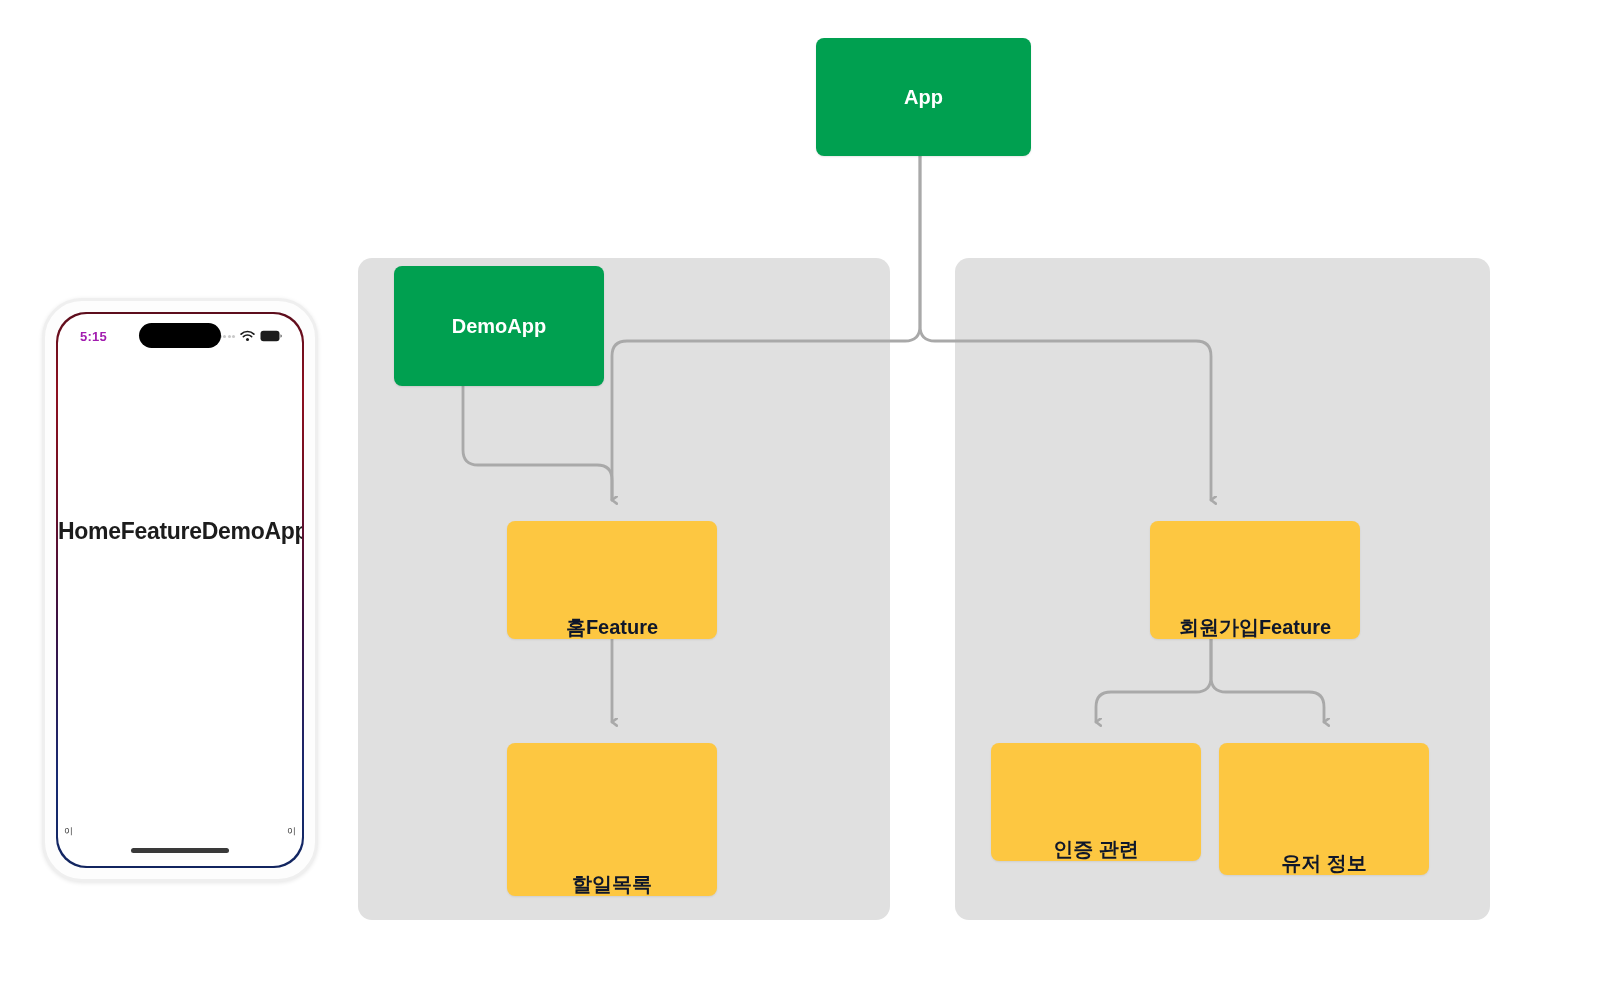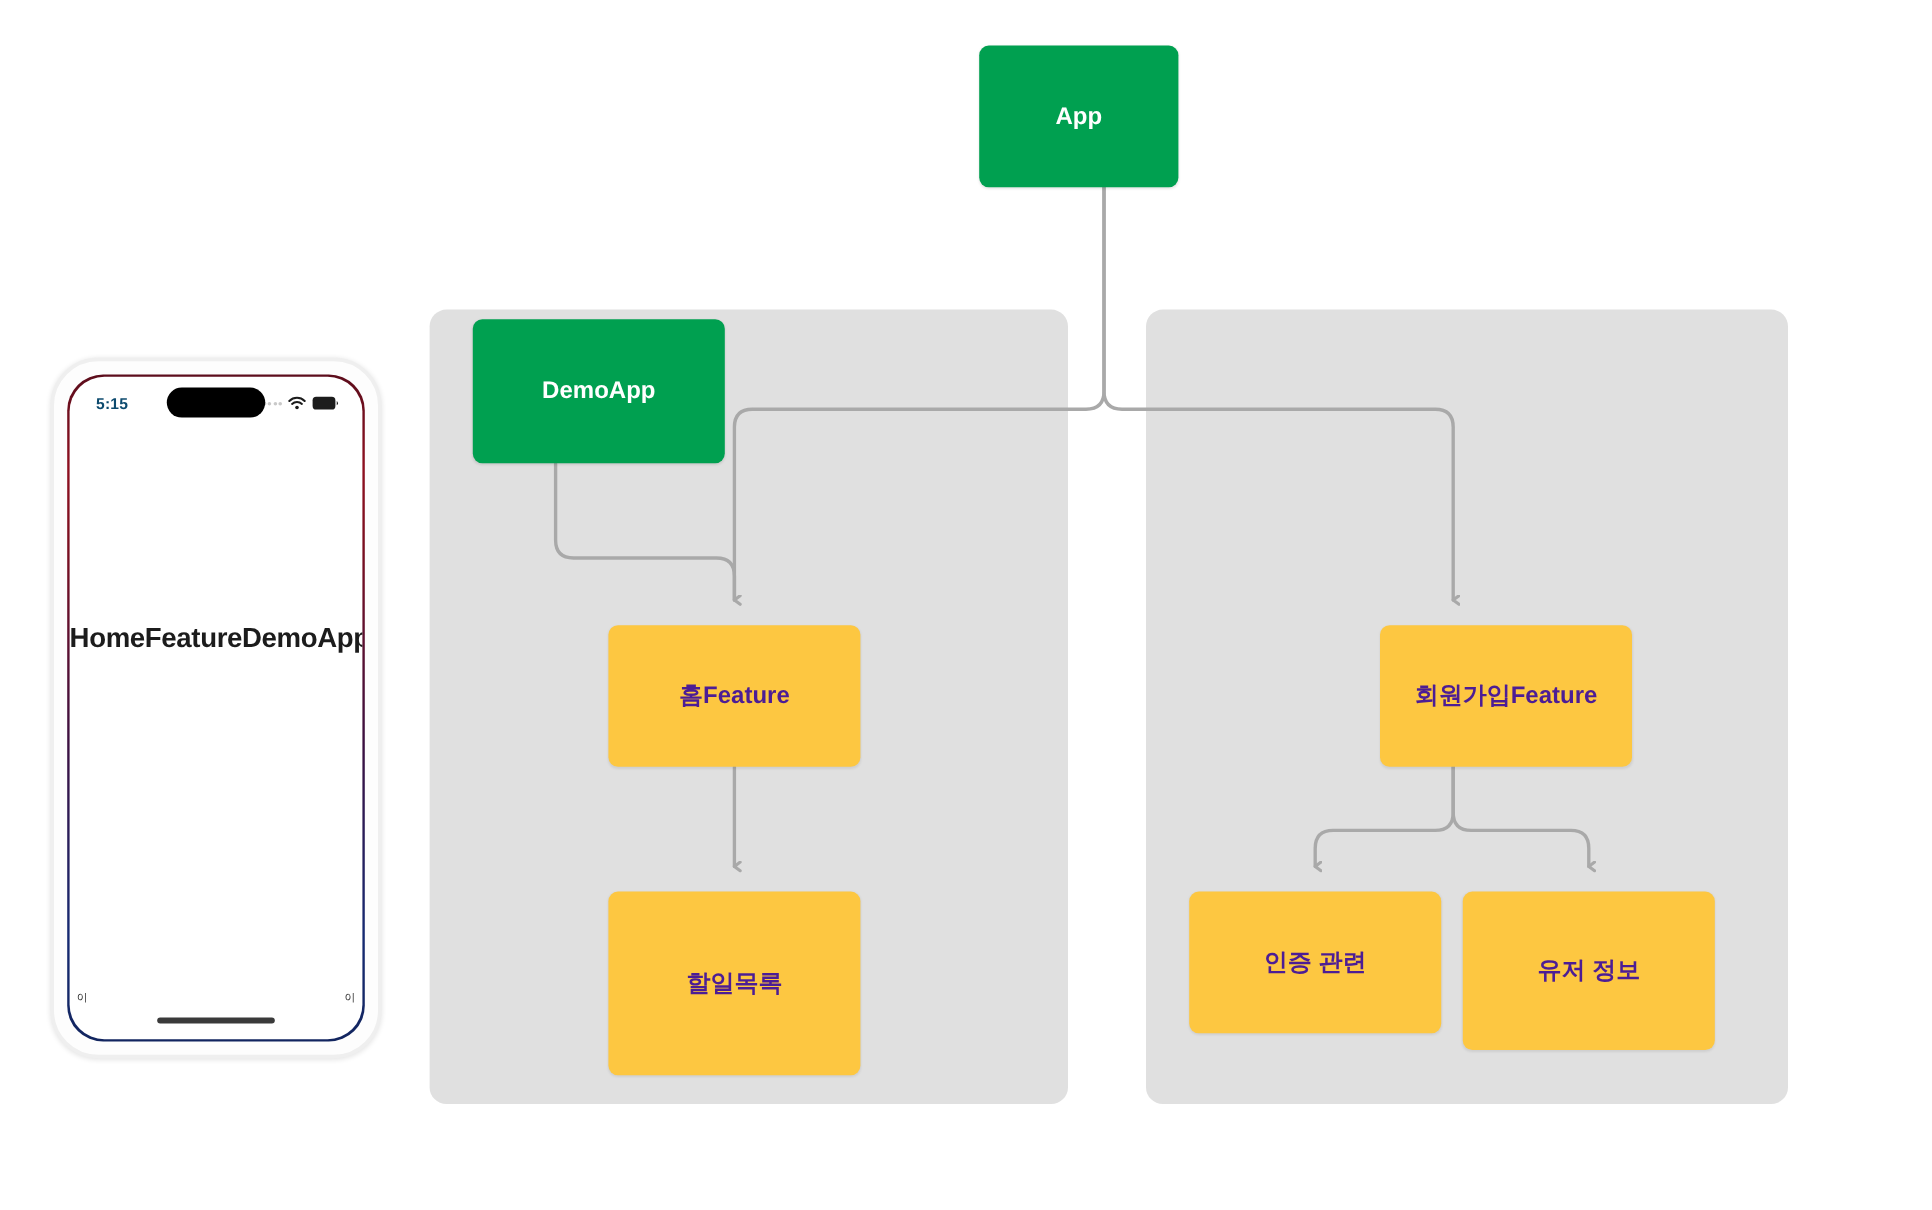--- a/index.html
+++ b/index.html
@@ -47,24 +47,25 @@
   }
   .node-green {
     background: #00a050;
     color: #ffffff;
     font-size: 20px;
     font-weight: bold;
     box-shadow: 0 1px 2px rgba(0,0,0,0.10);
   }
   .node-yellow {
     background: #fdc741;
-    color: #4c1d95;
+    color: #0f172a;
     font-size: 20px;
     font-weight: bold;
     box-shadow: 0 1px 2px rgba(0,0,0,0.08);
+    align-items: flex-end;
   }
 
   
   #phone {
     position: absolute;
     left: 42px;
     top: 298px;
     width: 276px;
     height: 584px;
     background: #fdfdfd;
@@ -97,21 +98,21 @@
     width: 100%;
     height: 44px;
     display: flex;
     align-items: center;
     justify-content: space-between;
     padding: 0 20px 0 22px;
   }
   #status-time {
     font-size: 13px;
     font-weight: 600;
-    color: #0c4a6e;
+    color: #a21caf;
     letter-spacing: 0.2px;
   }
   #notch {
     position: absolute;
     left: 50%;
     top: 9px;
     transform: translateX(-50%);
     width: 82px;
     height: 25px;
     background: #000000;
@@ -184,21 +185,21 @@
 
       <path d="M463,386 L463,450 Q463,465 478,465 L597,465 Q612,465 612,480 L612,500"></path>
 
       <path d="M612,639 L612,722" marker-end="url(#arrowhead)"></path>
 
       <path d="M1211,639 L1211,677 Q1211,692 1196,692 L1111,692 Q1096,692 1096,707 L1096,722" marker-end="url(#arrowhead)"></path>
       <path d="M1211,639 L1211,677 Q1211,692 1226,692 L1309,692 Q1324,692 1324,707 L1324,722" marker-end="url(#arrowhead)"></path>
     </g>
   </svg>
 
-  <div class="node node-green" style="left:816px; top:38px; width:166px; height:118px;">
+  <div class="node node-green" style="left:816px; top:38px; width:215px; height:118px;">
     <span>App</span>
   </div>
 
   <div class="node node-green" style="left:358px; top:266px; width:210px; height:120px;margin-left:36px;">
     <span>DemoApp</span>
   </div>
 
   <div class="node node-yellow" style="left:507px; top:521px; width:210px; height:118px;">
     <span>홈Feature</span>
   </div>

